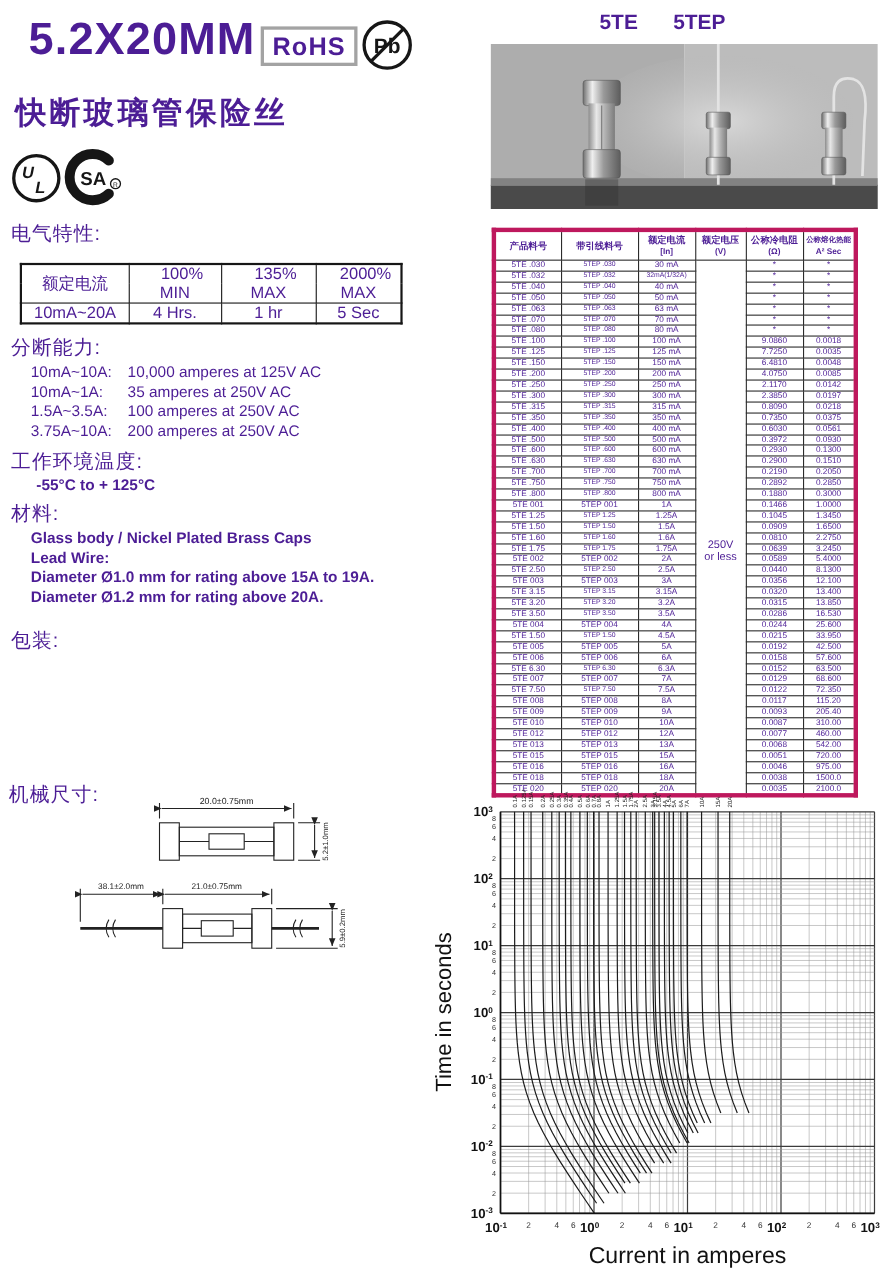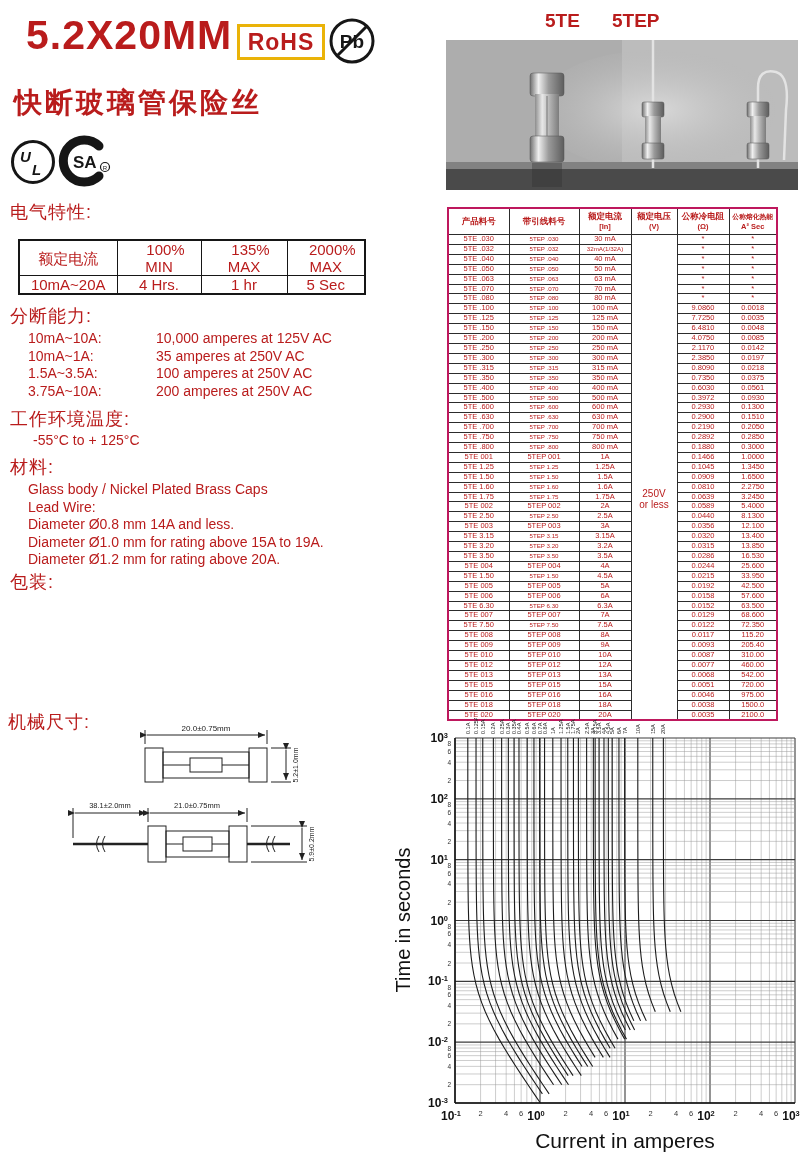--- a/index.html
+++ b/index.html
@@ -1,45 +1,45 @@
 <!DOCTYPE html>
 <html><head>
 <meta charset="utf-8">
 <style>
   html,body{margin:0;padding:0;background:#e8e8e8;}
   .page{position:relative;width:810px;height:1161px;background:#ffffff;overflow:hidden;
-        font-family:"Liberation Sans","DejaVu Sans",sans-serif;color:#b91c1c;}
+        font-family:"Liberation Sans","DejaVu Sans",sans-serif;color:#4c1d95;}
   .abs{position:absolute;}
   
   .title{left:26px;top:12px;font-size:41px;font-weight:700;letter-spacing:1px;}
-  .rohs{left:237px;top:24px;width:82px;height:30px;border:3px solid #eab308;
+  .rohs{left:237px;top:24px;width:82px;height:30px;border:3px solid #a3a3a3;
         display:flex;align-items:center;justify-content:center;font-size:23px;font-weight:600;letter-spacing:1px;}
   .pbwrap{left:328px;top:17px;width:48px;height:48px;}
   .subtitle{left:14px;top:84px;font-size:28px;font-weight:700;letter-spacing:3px;}
   
   .h-cn{font-size:18px;font-weight:400;letter-spacing:1px;}
   
   table.elec{left:18px;top:239px;width:346px;border-collapse:collapse;table-layout:fixed;}
   table.elec{position:absolute;border:2px solid #161616;}
   table.elec th,table.elec td{border:1.5px solid #161616;padding:0;text-align:center;
         font-size:15px;font-weight:400;height:17px;line-height:17px;}
   table.elec .nb{border-bottom:none;padding-left:13px;}
   table.elec .nt{border-top:none;}
   
-  .bk-row{display:flex;font-size:14px;line-height:17.5px;gap:40px;}
+  .bk-row{display:flex;font-size:14px;line-height:17.5px;}
   .bk-row .lab{width:88px;}
   
-  .txt14{font-size:14px;line-height:17.5px;}
+  .txt14{font-size:14px;line-height:17.5px;font-weight:bold;}
   .pack{font-size:19px;font-weight:600;letter-spacing:1px;}
   
   .photo{left:446px;top:40px;width:352px;height:150px;}
   .photo-lab{font-size:19px;font-weight:700;}
   
   table.parts{position:absolute;left:447px;top:207px;width:329px;border-collapse:collapse;
-        table-layout:fixed;border:2px solid #be185d;}
+        table-layout:fixed;border:4px solid #be185d;}
   table.parts th,table.parts td{border:1px solid #2c2c2c;padding:0;text-align:center;
         white-space:nowrap;overflow:hidden;}
   table.parts thead th{height:25px;font-size:8.5px;line-height:9.5px;font-weight:700;}
   table.parts thead th .h2{font-weight:700;font-size:7.5px;}
   table.parts thead th.c5 .h1{font-size:6.8px;}
   table.parts td{height:8.7px;line-height:8.9px;font-size:7.5px;}
   table.parts td.sm{font-size:6.2px;}
   table.parts td.volt{vertical-align:top;padding-top:253px;font-size:10px;line-height:11px;font-weight:400;}
   
   svg text{font-family:"Liberation Sans","DejaVu Sans",sans-serif;}
@@ -124,21 +124,20 @@
     </div>
   </div>
 
   <div class="abs h-cn" style="left:10px;top:407px">工作环境温度:</div>
   <div class="abs txt14" style="left:33px;top:432px">-55°C to + 125°C</div>
 
   <div class="abs h-cn" style="left:10px;top:455px">材料:</div>
   <div class="abs" style="left:28px;top:481px">
     <div class="txt14">Glass body / Nickel Plated Brass Caps</div>
     <div class="txt14">Lead Wire:</div>
-    <div class="txt14">Diameter Ø0.8 mm 14A and less.</div>
     <div class="txt14">Diameter Ø1.0 mm for rating above 15A to 19A.</div>
     <div class="txt14">Diameter Ø1.2 mm for rating above 20A.</div>
   </div>
 
   <div class="abs h-cn" style="left:10px;top:570px">包装:</div>
 
   <div class="abs h-cn" style="left:8px;top:710px">机械尺寸:</div>
   <svg class="abs" style="left:55px;top:722px" width="280" height="165" viewBox="0 0 280 165">
     <defs>
       <marker id="ar" markerWidth="8" markerHeight="8" refX="7" refY="3" orient="auto">

